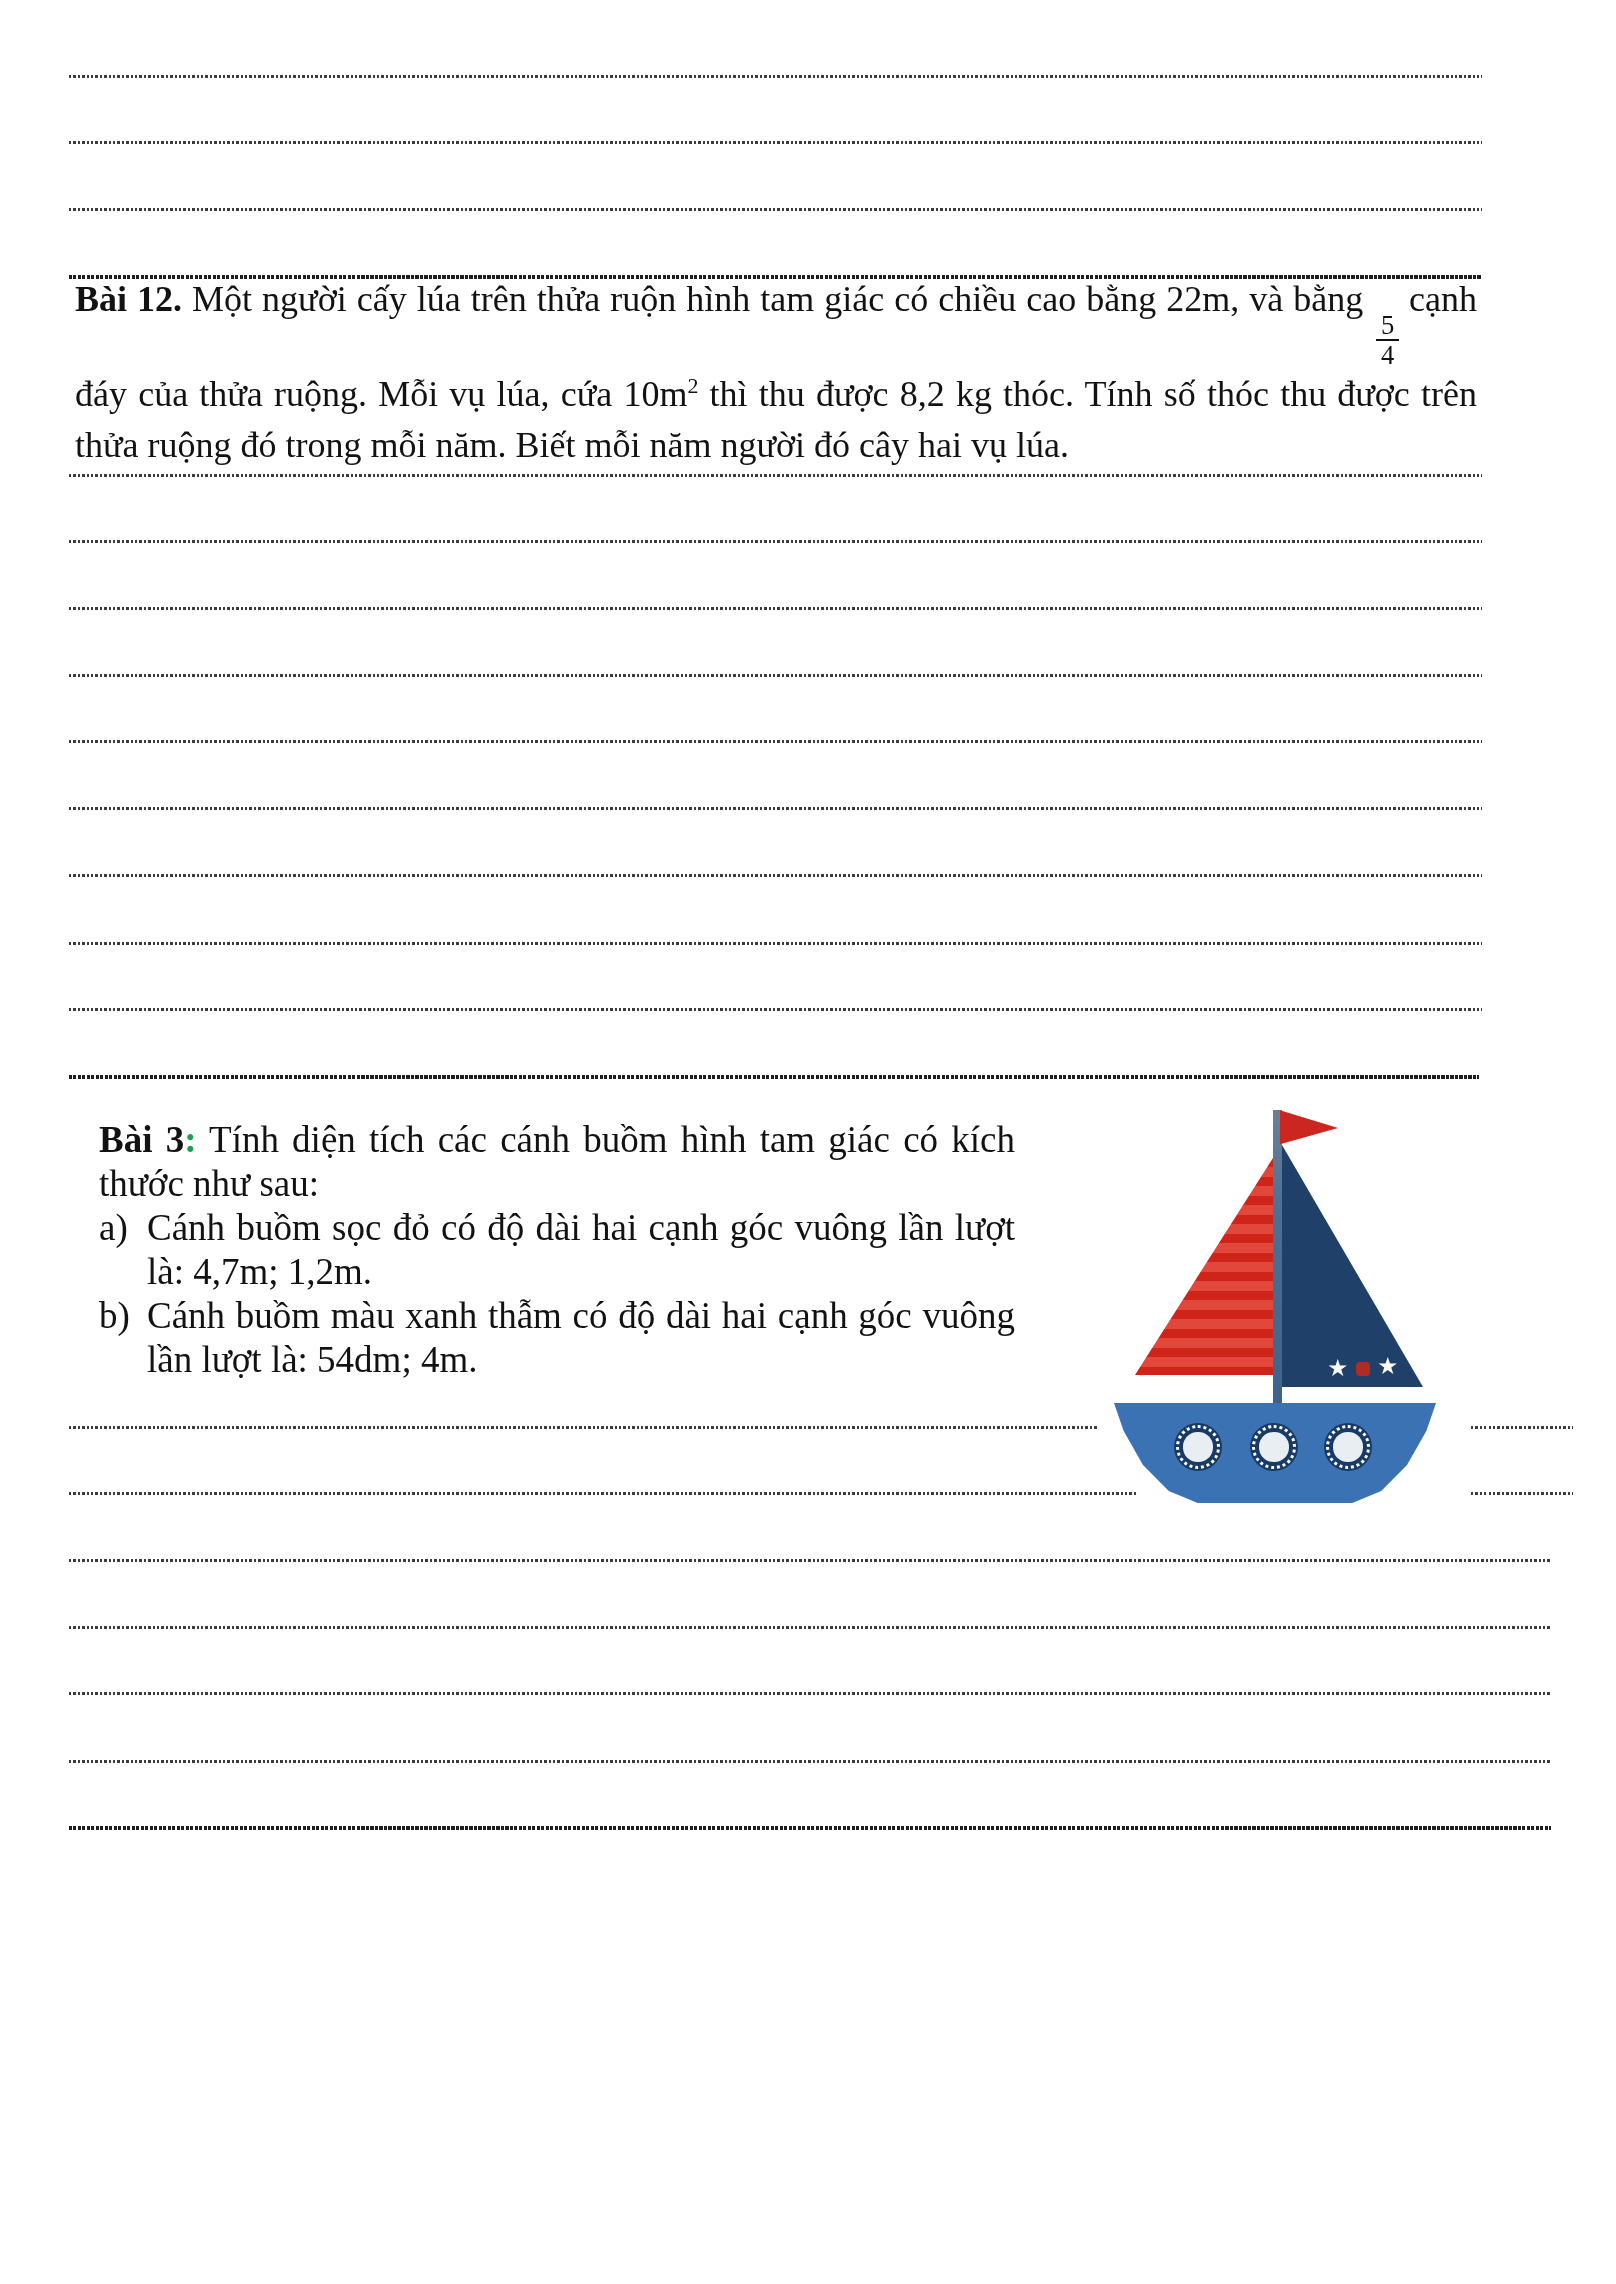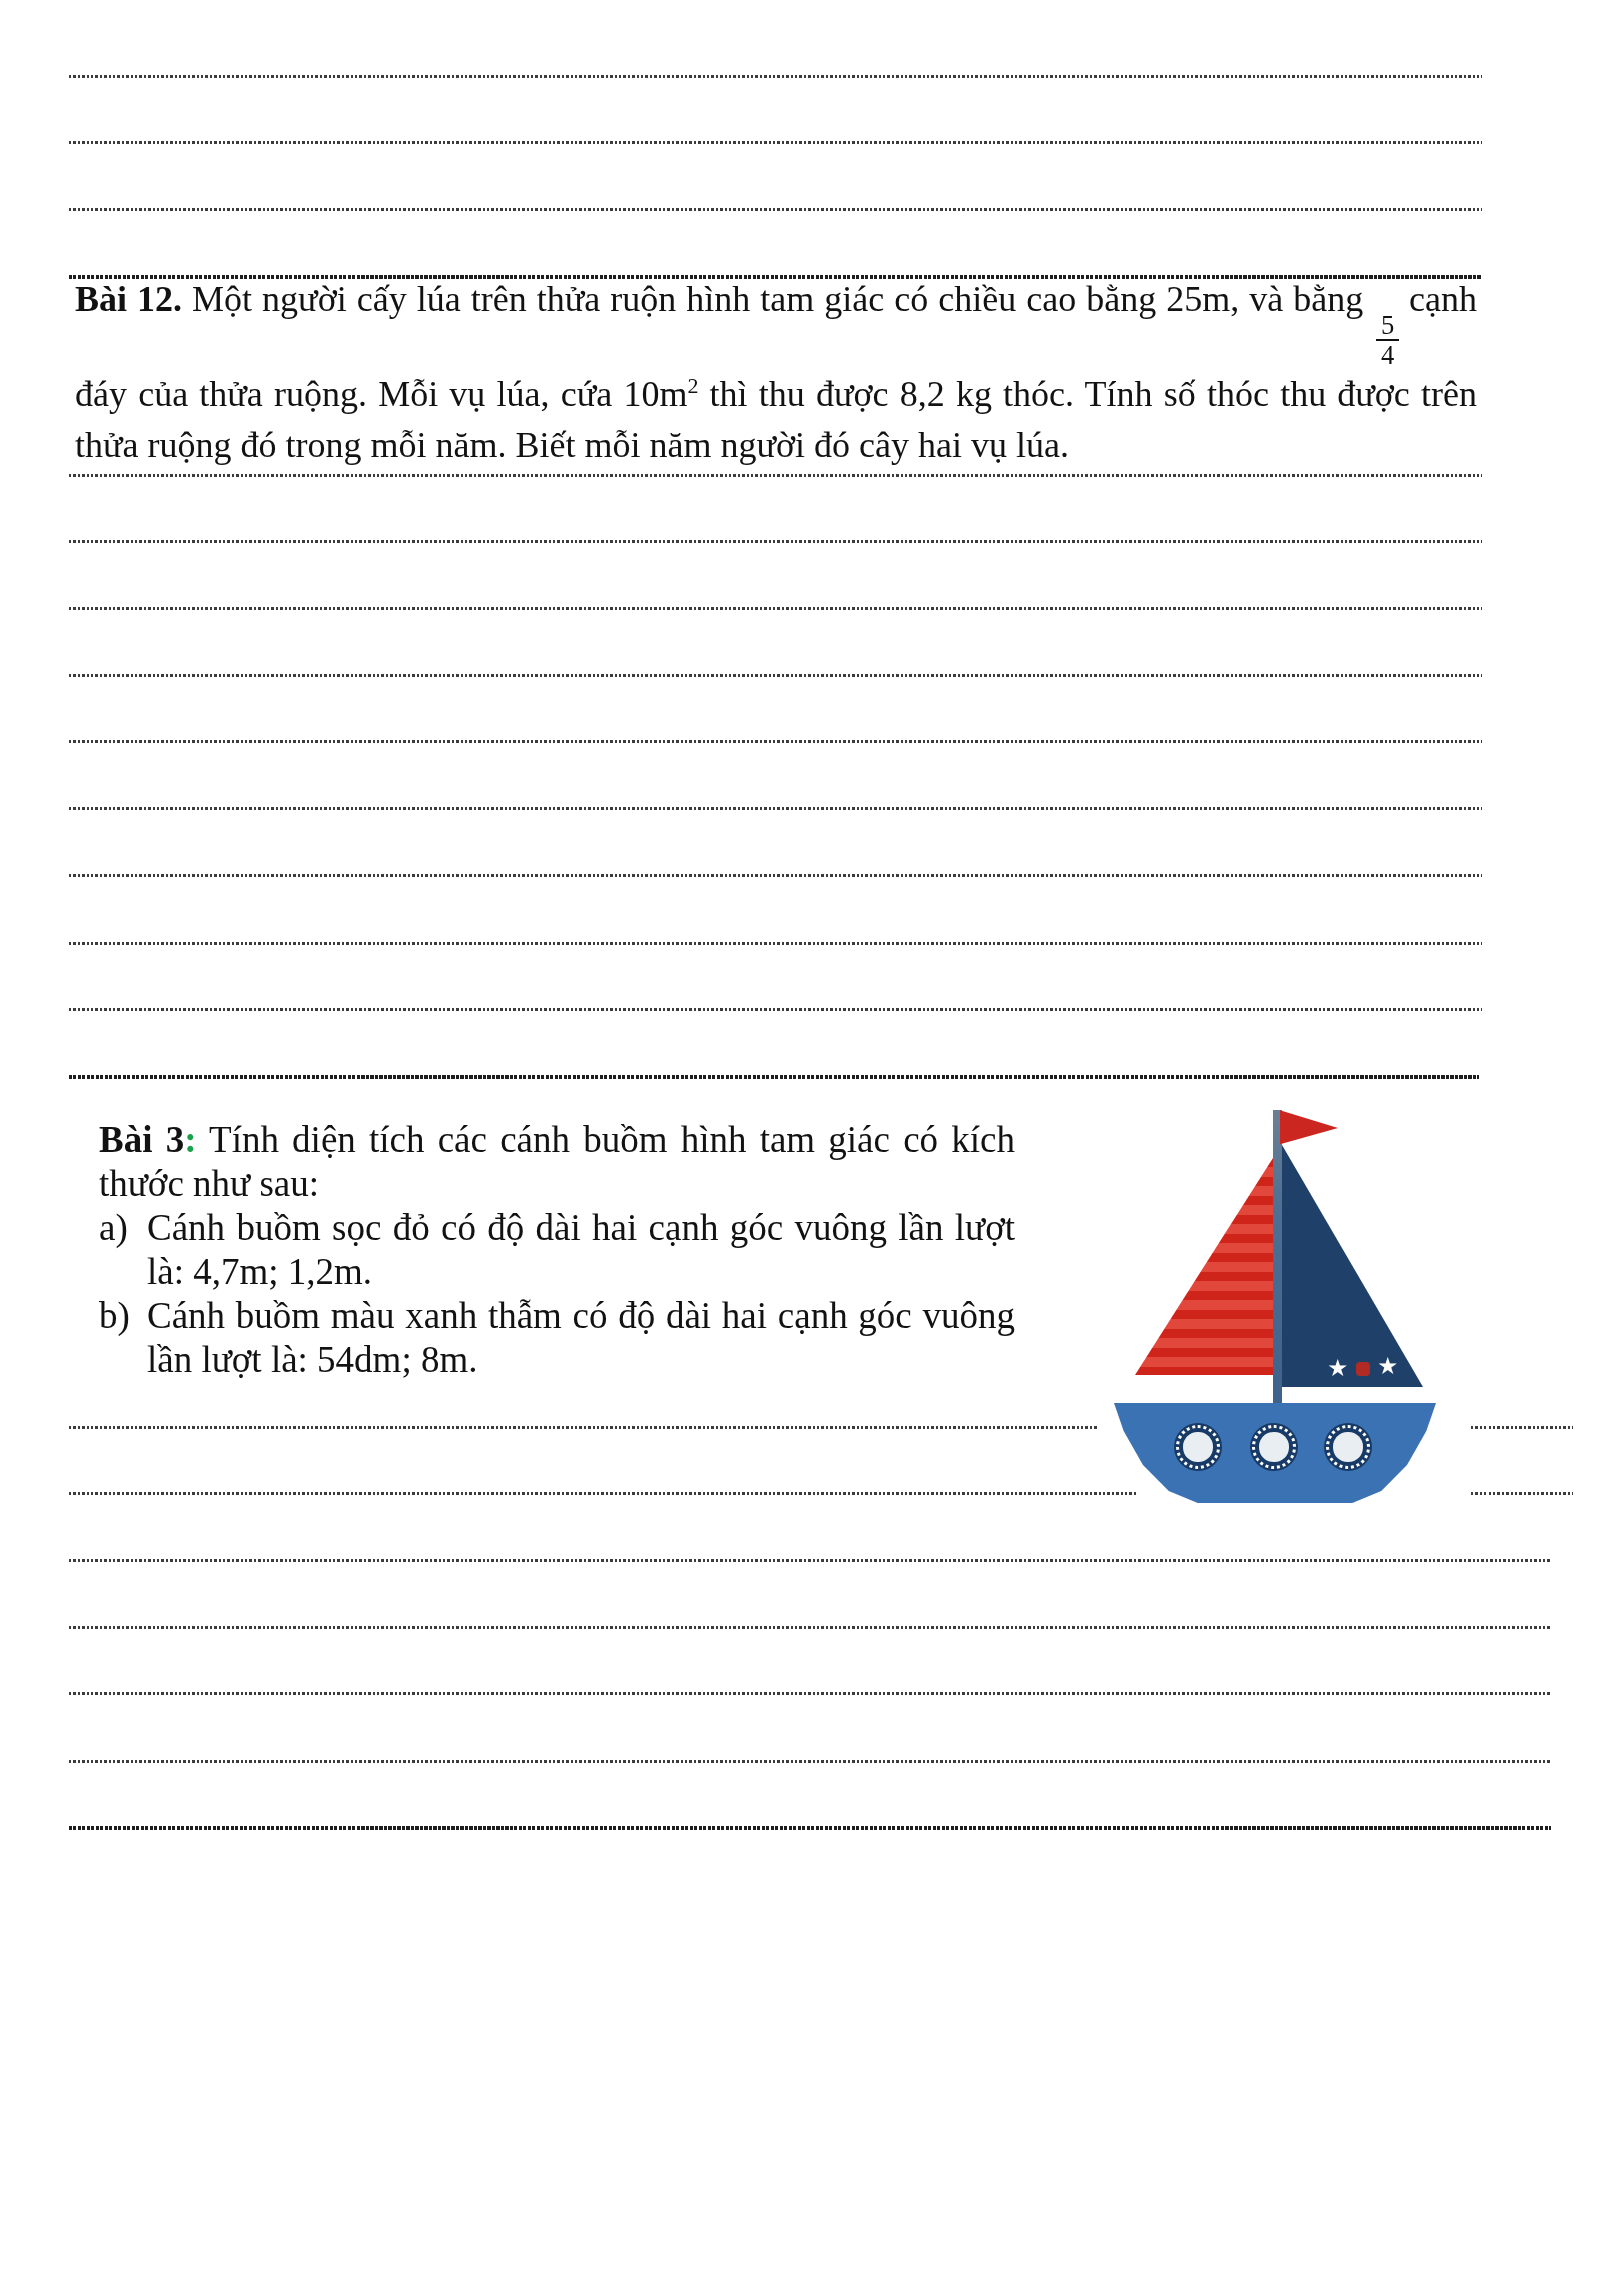--- a/index.html
+++ b/index.html
@@ -95,21 +95,21 @@
 
 <div class="page">
 
   <div class="dline" style="left:69px; top:75px;  width:1413px;"></div>
   <div class="dline" style="left:69px; top:141px; width:1413px;"></div>
   <div class="dline" style="left:69px; top:208px; width:1413px;"></div>
   <div class="dline heavy" style="left:69px; top:275px; width:1412px;"></div>
 
   <p class="p12">
     <b>Bài 12.</b>
-    <span>Một người cấy lúa trên thửa ruộn hình tam giác có chiều cao bằng 25m, và bằng</span>
+    <span>Một người cấy lúa trên thửa ruộn hình tam giác có chiều cao bằng 22m, và bằng</span>
     <span class="frac">
         <span class="num">5</span>
         <span class="bar"></span>
         <span class="den">4</span>
       </span>
     <span>cạnh đáy của thửa ruộng. Mỗi vụ lúa, cứa 10m</span><sup class="sq">2</sup>
     <span>thì thu được 8,2 kg thóc. Tính số thóc thu được trên thửa ruộng đó trong mỗi năm. Biết mỗi năm người đó cây hai vụ lúa.</span>
   </p>
 
   <div class="dline" style="left:69px; top:474px;  width:1413px;"></div>
@@ -127,21 +127,21 @@
     <div class="intro-wrap">
       <b>Bài 3</b><span class="green-colon">:</span>
       <span>Tính diện tích các cánh buồm hình tam giác có kích thước như sau:</span>
     </div>
     <div class="item">
       <span class="marker">a)</span>
       <span>Cánh buồm sọc đỏ có độ dài hai cạnh góc vuông lần lượt là: 4,7m; 1,2m.</span>
     </div>
     <div class="item">
       <span class="marker">b)</span>
-      <span>Cánh buồm màu xanh thẫm có độ dài hai cạnh góc vuông lần lượt là: 54dm; 8m.</span>
+      <span>Cánh buồm màu xanh thẫm có độ dài hai cạnh góc vuông lần lượt là: 54dm; 4m.</span>
     </div>
   </div>
 
   <div class="boat">
     <div class="mast"></div>
     <div class="flag"></div>
     <div class="sail-red"></div>
     <div class="sail-navy"></div>
     <span class="sail-star star-1">★</span>
     <div class="sail-dot"></div>

